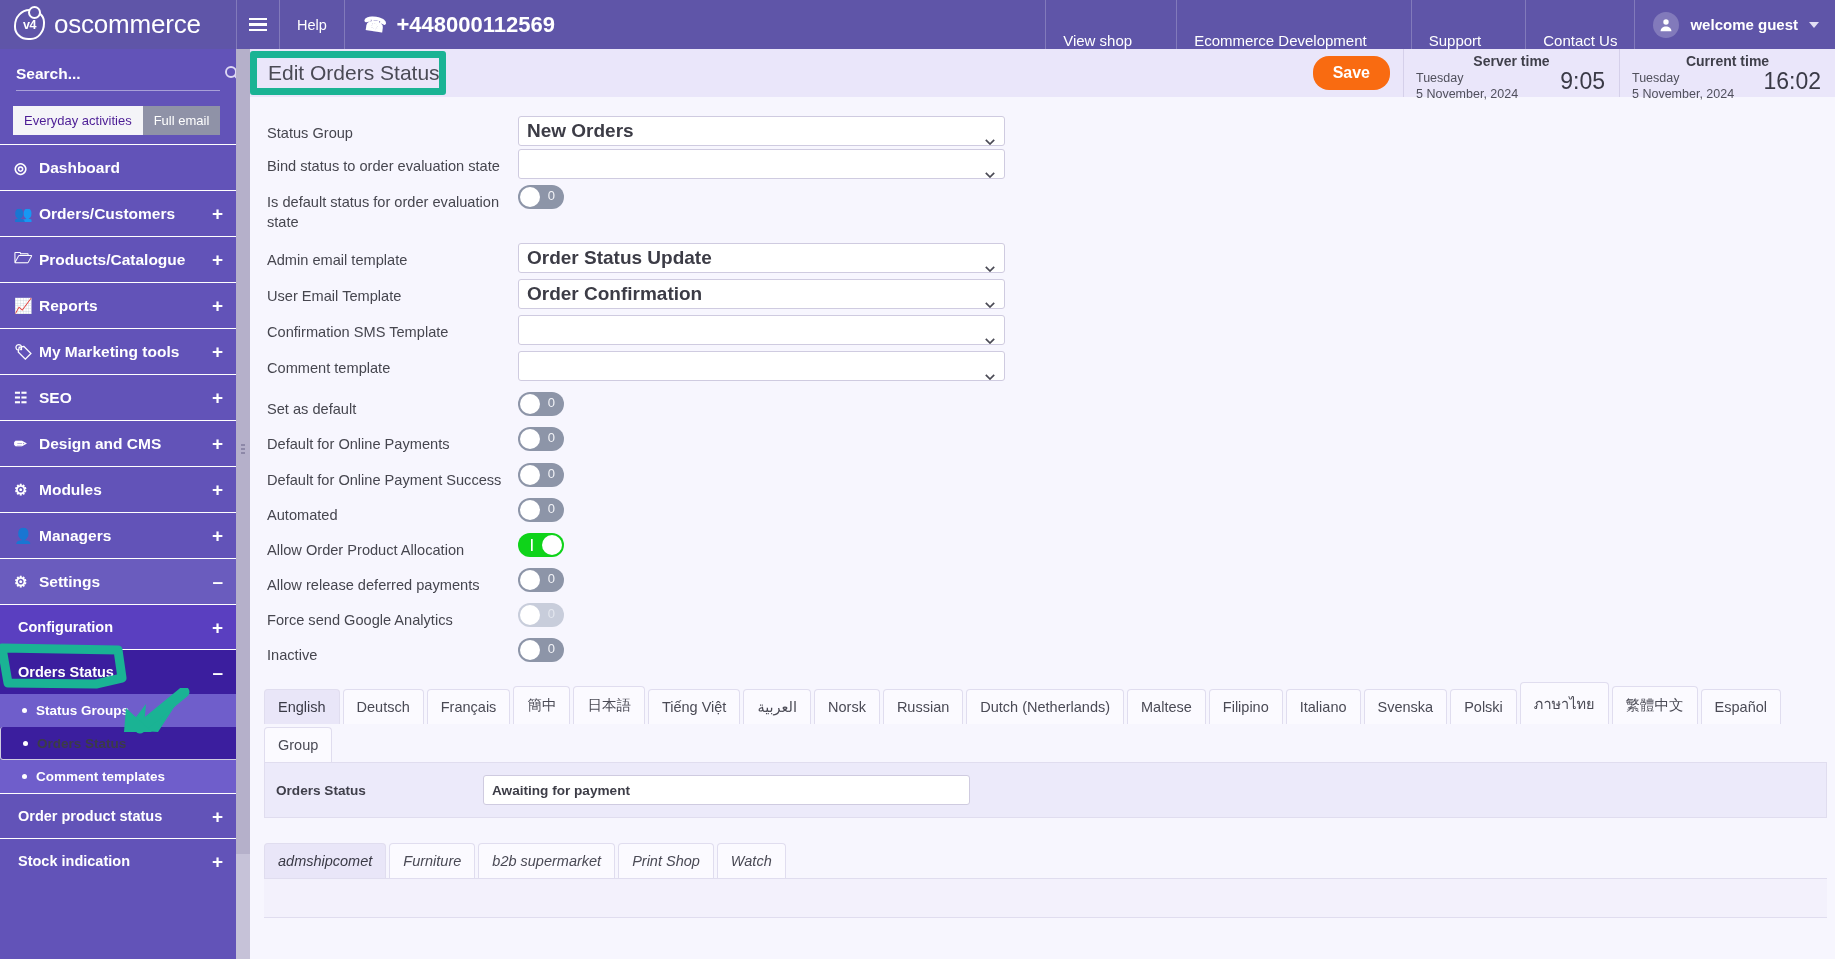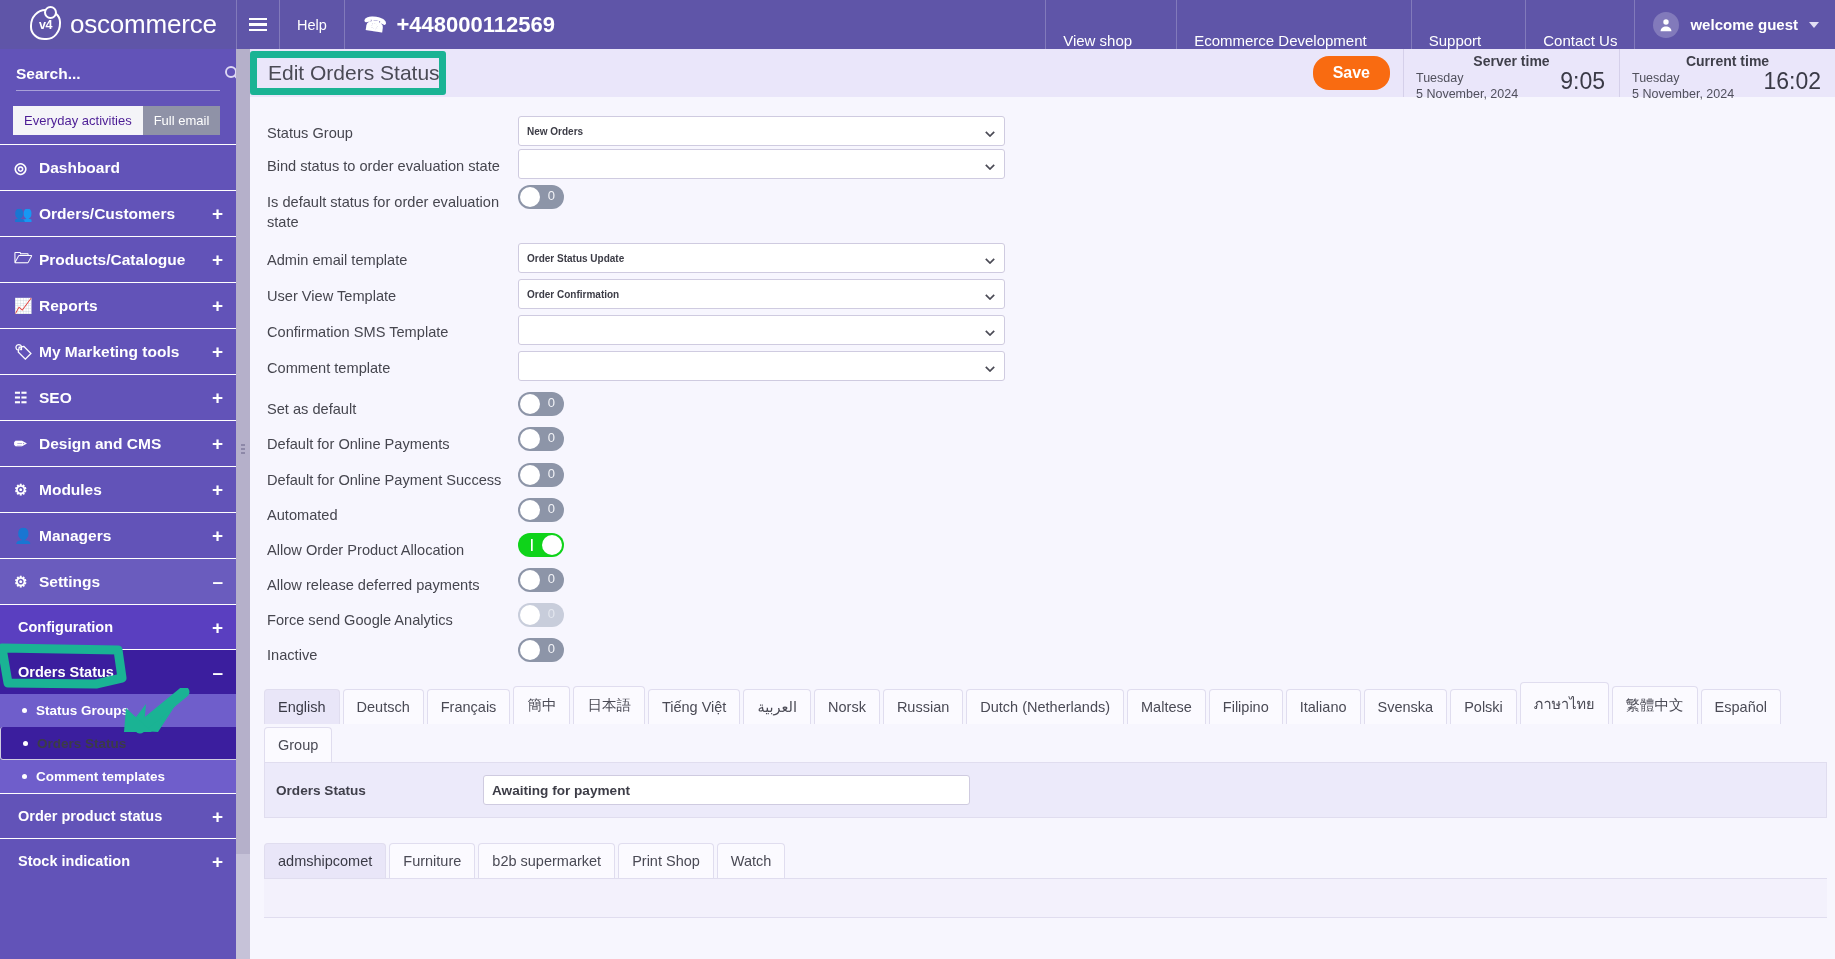--- a/index.html
+++ b/index.html
@@ -12,21 +12,21 @@
   body { position: relative; }
 
   
   .topbar {
     position: absolute; top: 0; left: 0; width: 1835px; height: 49px;
     background: #5f55a8; display: flex; align-items: stretch;
     color: #fff; z-index: 40;
   }
   .brand {
     width: 236px; height: 49px; display: flex; align-items: center;
-    padding-left: 30px; gap: 9px; background: #5f55a8;
+    padding-left: 14px; gap: 9px; background: #5f55a8;
   }
   .brand-logo {
     width: 31px; height: 31px; border: 2.5px solid #fff;
     border-radius: 52% 52% 48% 48% / 56% 44% 56% 44%;
     display: flex; align-items: center; justify-content: center;
     font-size: 12.5px; font-weight: bold; letter-spacing: -0.5px;
     position: relative; flex: none;
   }
   .brand-logo::after {
     content: ""; position: absolute; top: -5px; right: 2px;
@@ -170,21 +170,21 @@
   .frow { display: flex; align-items: flex-start; margin-bottom: 3px; }
   .flabel {
     width: 268px; padding-left: 17px; padding-top: 7px;
     font-size: 14.6px; color: #46464f; line-height: 1.38;
   }
   .fctl { width: 487px; }
   .sel {
     width: 487px; height: 30px; background: #fff;
     border: 1px solid #cfcbe0; border-radius: 3px;
     display: flex; align-items: center; padding: 0 8px;
-    font-size: 10px; font-weight: bold; color: #3c3c46;
+    font-size: 19px; font-weight: bold; color: #3c3c46;
     cursor: pointer; position: relative;
   }
   .sel .chev {
     position: absolute; right: 9px; top: 50%; margin-top: -3px;
     width: 10px; height: 6px;
   }
   .sel .chev svg { width: 10px; height: 6px; stroke: #4a4a55; fill: none; stroke-width: 1.7; }
 
   .toggle {
     width: 46px; height: 24px; border-radius: 13px; background: #8d95a8;
@@ -222,21 +222,21 @@
     width: 218px; padding-left: 11px; font-size: 13.6px;
     font-weight: bold; color: #3f3f4a;
   }
   .txt {
     width: 487px; height: 30px; background: #fff;
     border: 1px solid #cfcbe0; border-radius: 3px;
     padding: 0 8px; font-size: 13.6px; font-weight: bold; color: #3c3c46;
     font-family: "Liberation Sans", sans-serif; outline: 0;
   }
 
-  .store-tabs-wrap { margin-top: 22px; padding-left: 14px; }
+  .store-tabs-wrap { margin-top: 22px; padding-left: 14px; font-style: italic; }
   .panel2 {
     background: #f3f1fc; border: 1px solid #e0ddef; border-left: 0; border-right: 0;
     margin: 0 8px 0 14px; height: 40px;
   }
 
   
   .head-right {
     position: absolute; top: 0; right: 0; height: 48px; display: flex;
     align-items: stretch; z-index: 5;
   }
@@ -492,21 +492,21 @@
         <div class="sel">
           <span>Order Status Update</span>
           <span class="chev"><svg viewBox="0 0 10 6">
                 <polyline points="0.8,0.8 5,5 9.2,0.8"></polyline>
               </svg></span>
         </div>
       </div>
     </div>
 
     <div class="frow" style="margin-bottom:6px">
-      <div class="flabel">User View Template</div>
+      <div class="flabel">User Email Template</div>
       <div class="fctl">
         <div class="sel">
           <span>Order Confirmation</span>
           <span class="chev"><svg viewBox="0 0 10 6">
                 <polyline points="0.8,0.8 5,5 9.2,0.8"></polyline>
               </svg></span>
         </div>
       </div>
     </div>
 

